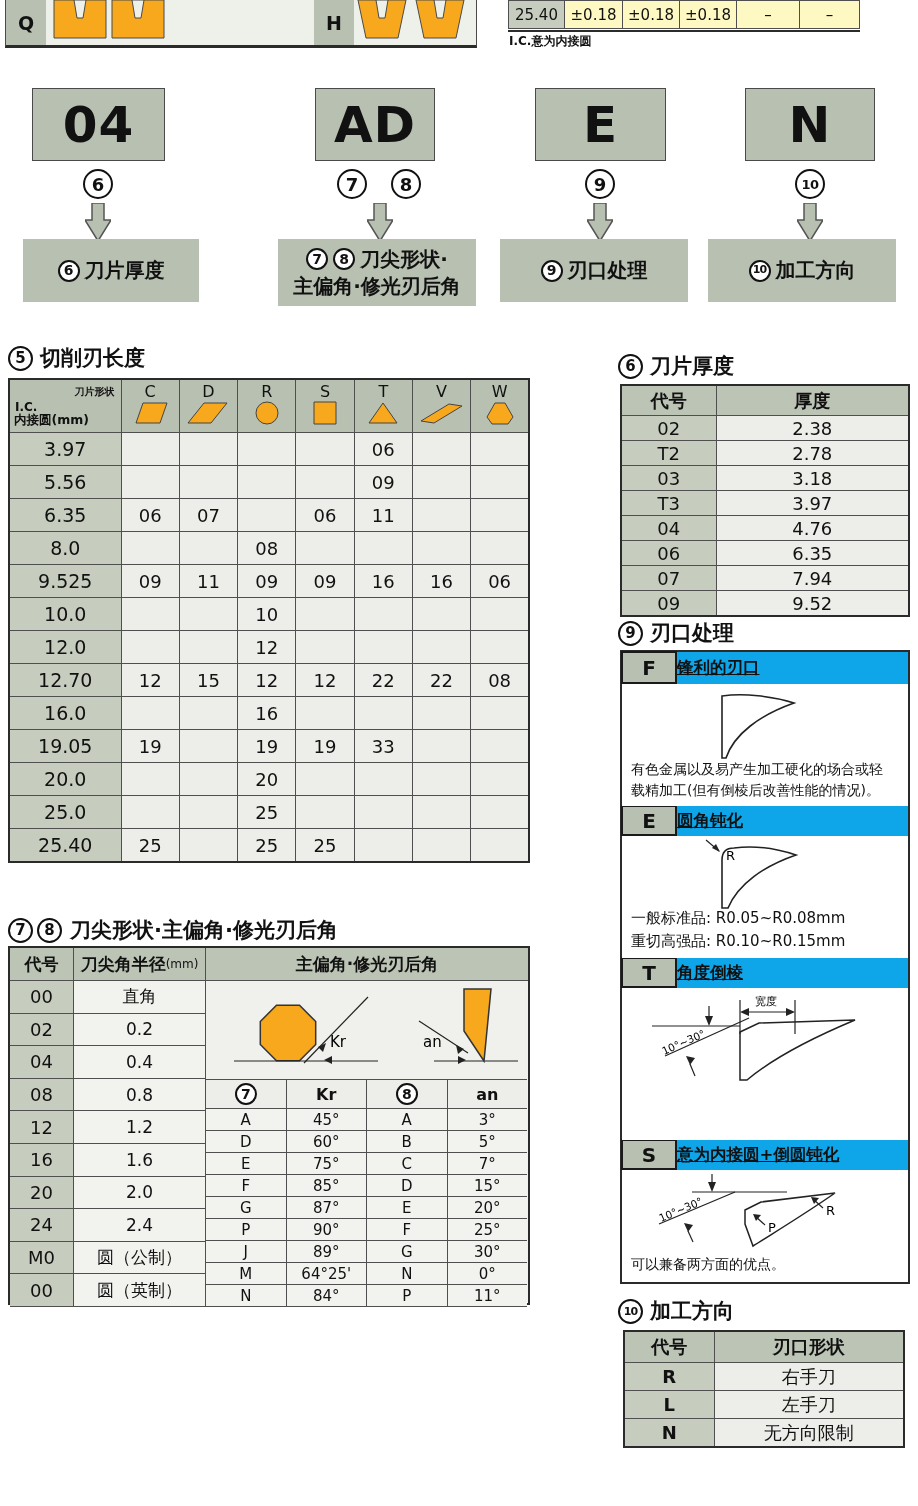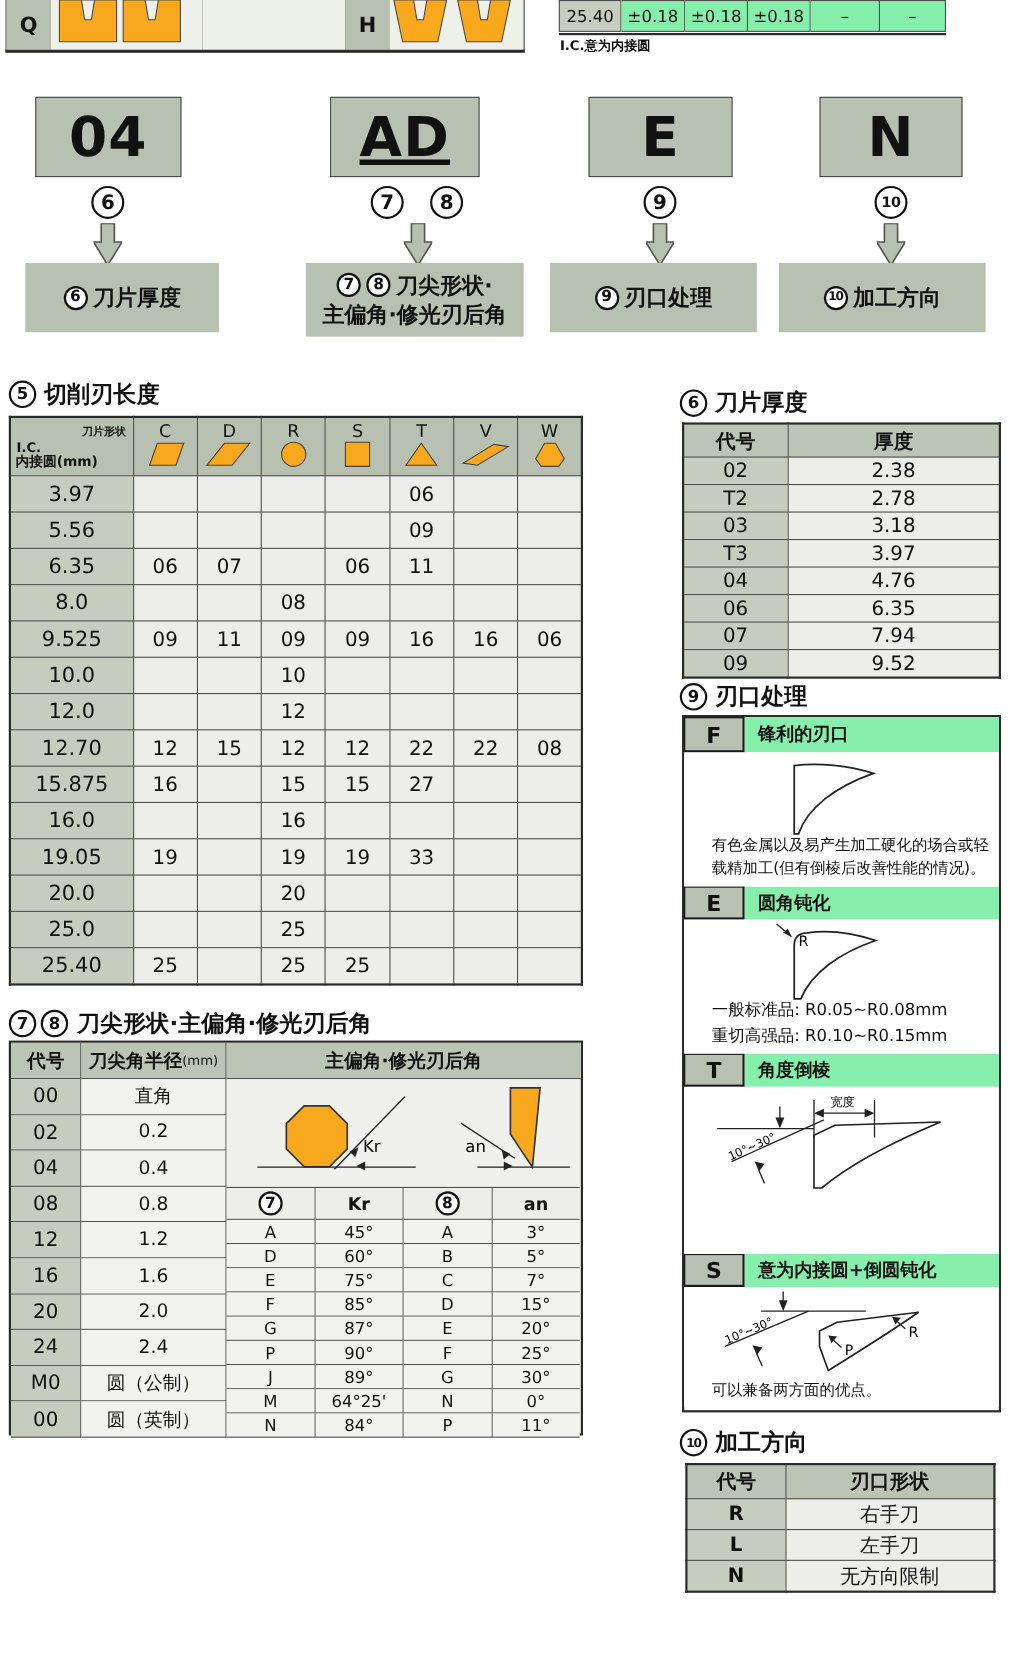--- a/index.html
+++ b/index.html
@@ -10,21 +10,21 @@
   .tf-left{position:absolute;left:5px;top:0;width:470px;height:45px;
            border-bottom:3px solid #2b2b2b;border-left:1.5px solid #4a4a4a;border-right:1.5px solid #4a4a4a;background:#eef0ea;}
   .tfl-cell{position:absolute;top:0;height:45px;border-right:1.5px solid #4a4a4a;overflow:hidden;}
   .tfl-q{left:0;width:40px;background:#b8c0b2;display:flex;align-items:center;justify-content:center;font-weight:bold;font-size:19px;}
   .tfl-s1{left:40px;width:138px;background:#eef0ea;}
   .tfl-e{left:178px;width:130px;background:#eef0ea;}
   .tfl-h{left:308px;width:40px;background:#b8c0b2;display:flex;align-items:center;justify-content:center;font-weight:bold;font-size:19px;}
   .tfl-s2{left:348px;width:120.5px;background:#eef0ea;border-right:none;}
   .tf-right{position:absolute;left:508px;top:0;height:30px;display:flex;border-bottom:2.5px solid #2b2b2b;}
   .tfr-cell{height:29px;border:1px solid #4f4f4f;border-left:none;display:flex;align-items:center;justify-content:center;
-            font-size:15px;background:#86efac;box-sizing:border-box;}
+            font-size:15px;background:#fef9c3;box-sizing:border-box;}
   .tfr-cell:first-child{border-left:1px solid #4f4f4f;background:#c6cdbf;}
   .tf-note{position:absolute;left:509px;top:33px;font-size:12px;font-weight:bold;}
 
   
   #designation{position:absolute;left:0;top:0;width:918px;height:320px;}
   .dbox{position:absolute;top:88px;height:73px;background:#b8c0b2;border:1.5px solid #4a4a4a;
         display:flex;align-items:center;justify-content:center;font-size:50px;font-weight:bold;letter-spacing:1px;box-sizing:border-box;}
   .dcirc{position:absolute;top:169px;width:30px;height:30px;border:2px solid #111;border-radius:50%;background:#fff;
          display:flex;align-items:center;justify-content:center;font-weight:bold;font-size:18px;box-sizing:border-box;}
   .dcirc.ten{font-size:13px;letter-spacing:-0.5px;}
@@ -66,23 +66,23 @@
   #table10 th{border:1px solid #4f4f4f;background:#bcc4b6;height:28px;font-size:18px;font-weight:600;}
   #table10 td{border:1px solid #4f4f4f;height:27px;text-align:center;font-size:18px;padding:0;}
   #table10 td.code{background:#c6cdbf;font-weight:bold;}
   #table10 td.val{background:#edeee9;margin-left:40px;}
 
   
   #sec9{position:absolute;left:620px;top:650px;width:290px;height:634px;border:2.5px solid #2b2b2b;background:#fff;box-sizing:border-box;}
   .es-header{display:flex;}
   .es-letter{width:56px;background:#b8c0b2;border:2px solid #1a1a1a;margin:-1px 0 0 -1px;display:flex;align-items:center;justify-content:center;
              font-weight:bold;font-size:20px;box-sizing:border-box;}
-  .es-title{flex:1;background:#86efac;display:flex;align-items:center;padding-left:12px;font-weight:bold;font-size:16.5px;}
+  .es-title{flex:1;background:#0ea5e9;display:flex;align-items:center;padding-left:0;font-weight:bold;font-size:16.5px;text-decoration:underline;}
   .es-body{position:relative;background:#fff;}
-  .es-desc{position:absolute;left:9px;font-size:14px;line-height:1.5;white-space:nowrap;margin-left:16px;}
+  .es-desc{position:absolute;left:9px;font-size:14px;line-height:1.5;white-space:nowrap;}
   .es-svg{position:absolute;}
 
   
   #t78{position:absolute;left:8px;top:946px;width:522px;height:359px;border:2.5px solid #2b2b2b;box-sizing:border-box;background:#f2f3ef;}
   .t78-header{display:flex;height:33px;}
   .t78-hcell{background:#bcc4b6;border-right:1px solid #4f4f4f;border-bottom:1px solid #4f4f4f;display:flex;align-items:center;justify-content:center;
              font-weight:bold;font-size:17px;box-sizing:border-box;}
   .t78-left{position:absolute;left:0;top:33px;width:196px;}
   .t78-lrow{display:flex;height:32.6px;}
   .t78-code{width:64px;background:#c6cdbf;border-right:1px solid #4f4f4f;border-bottom:1px solid #4f4f4f;display:flex;align-items:center;justify-content:center;font-size:18px;box-sizing:border-box;}
@@ -138,21 +138,21 @@
     <div class="tfr-cell" style="width:60px">–</div>
   </div>
   <div class="tf-note">I.C.意为内接圆</div>
 
   <div id="designation">
       <div class="dbox" style="left: 32px; width: 133px;">04</div>
       <div class="dcirc" style="left: 83px;">6</div>
       <div class="darrow" style="left: 85px;"><svg width="26" height="38" viewBox="0 0 26 38">
           <path d="M7,0 H19 V17 H26 L13,38 L0,17 H7 Z" fill="#b8c0b2" stroke="#555" stroke-width="1.5"></path>
         </svg></div>
-      <div class="dbox" style="left: 300px; width: 136px; text-decoration: underline;">AD</div>
+      <div class="dbox" style="left: 315px; width: 120px;">AD</div>
       <div class="dcirc" style="left: 337px;">7</div>
       <div class="dcirc" style="left: 391px;">8</div>
       <div class="darrow" style="left: 367px;"><svg width="26" height="38" viewBox="0 0 26 38">
           <path d="M7,0 H19 V17 H26 L13,38 L0,17 H7 Z" fill="#b8c0b2" stroke="#555" stroke-width="1.5"></path>
         </svg></div>
       <div class="dbox" style="left: 535px; width: 131px;">E</div>
       <div class="dcirc" style="left: 585px;">9</div>
       <div class="darrow" style="left: 587px;"><svg width="26" height="38" viewBox="0 0 26 38">
           <path d="M7,0 H19 V17 H26 L13,38 L0,17 H7 Z" fill="#b8c0b2" stroke="#555" stroke-width="1.5"></path>
         </svg></div>
@@ -320,30 +320,20 @@
           <td class="ic">12.70</td>
           <td>12</td>
           <td>15</td>
           <td>12</td>
           <td>12</td>
           <td>22</td>
           <td>22</td>
           <td>08</td>
         </tr>
         <tr>
-          <td class="ic">15.875</td>
-          <td>16</td>
-          <td></td>
-          <td>15</td>
-          <td>15</td>
-          <td>27</td>
-          <td></td>
-          <td></td>
-        </tr>
-        <tr>
           <td class="ic">16.0</td>
           <td></td>
           <td></td>
           <td>16</td>
           <td></td>
           <td></td>
           <td></td>
           <td></td>
         </tr>
         <tr>

